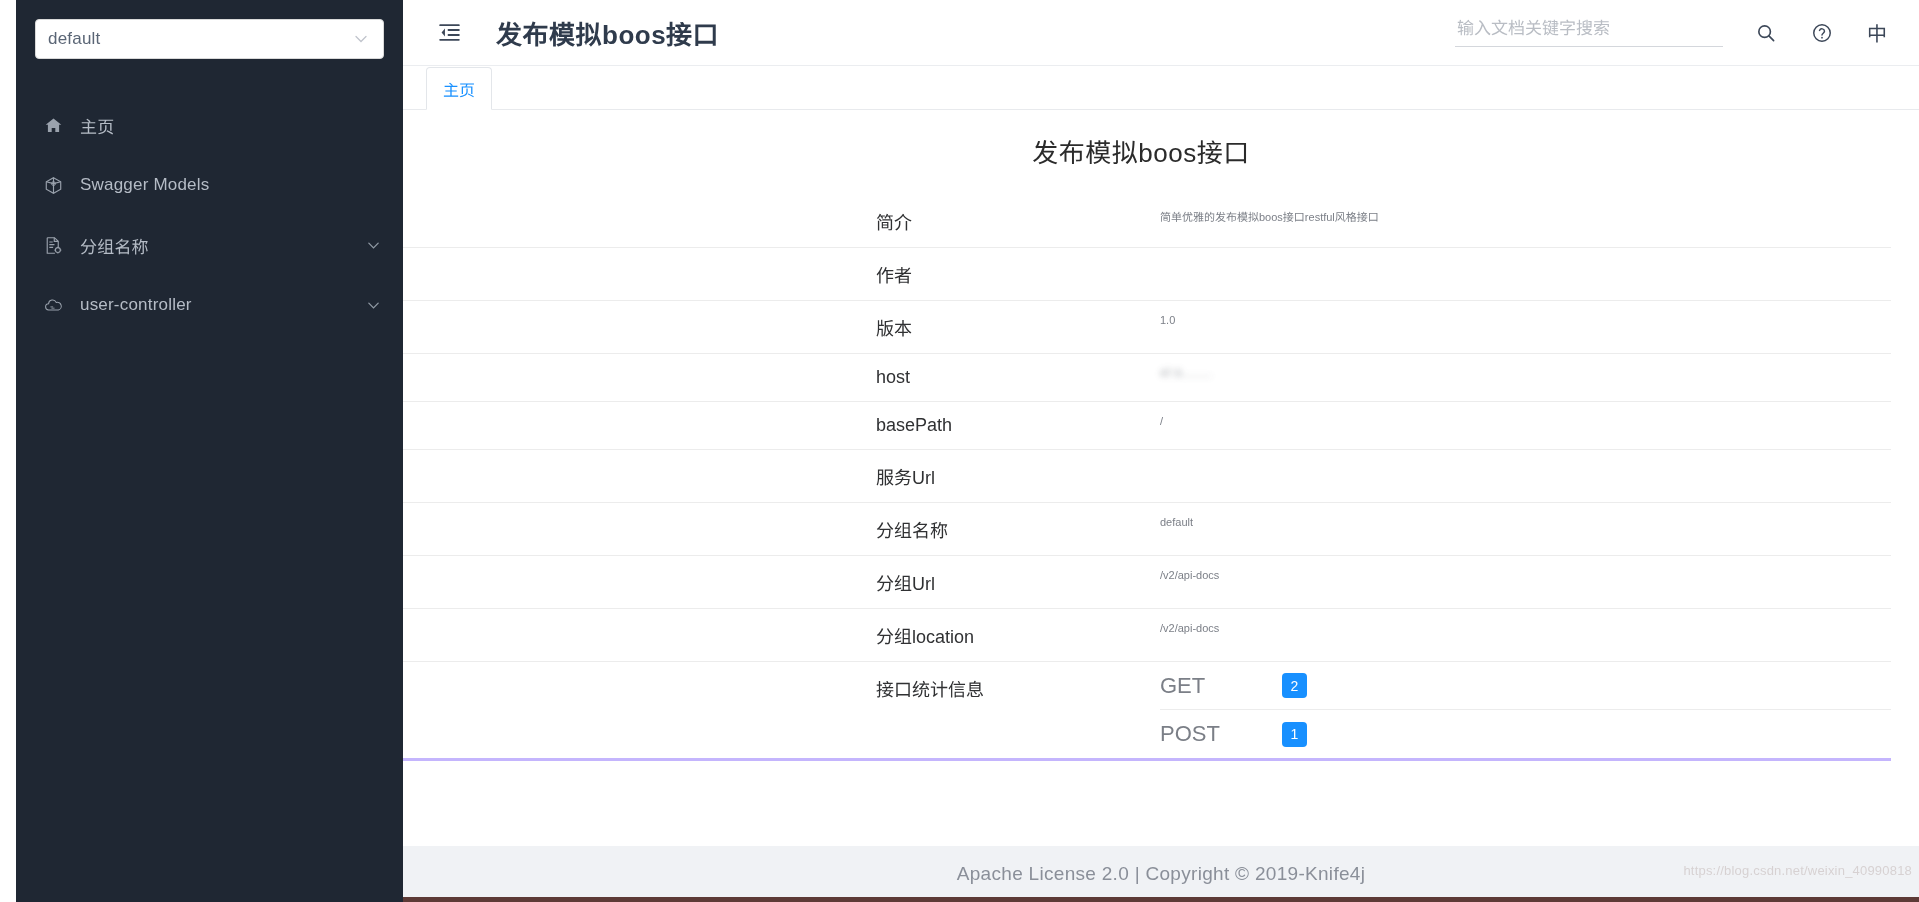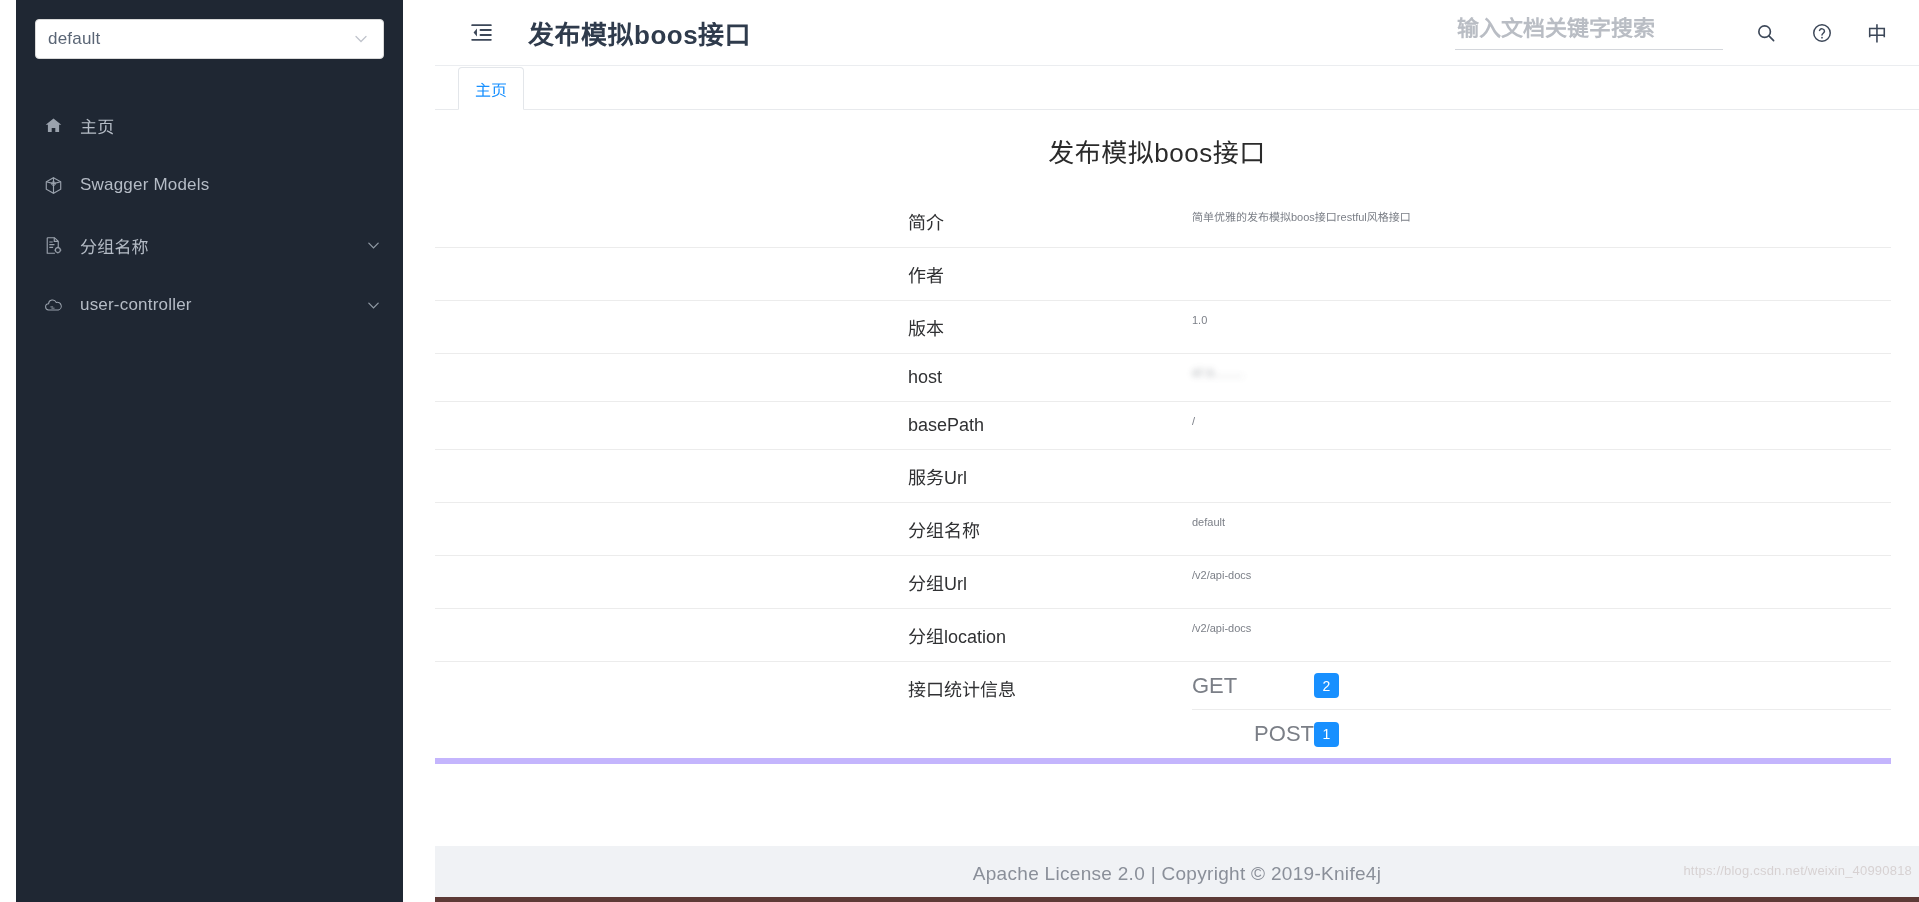--- a/index.html
+++ b/index.html
@@ -37,21 +37,21 @@
   .menu-icon { width: 26px; flex: 0 0 26px; display: flex; align-items: center; justify-content: flex-start; line-height: 0; }
   .menu-icon svg { display: block; }
   .menu-label {
     margin-left: 10px; font-size: 17px; color: #b5bcc6;
     white-space: nowrap; letter-spacing: .2px;
   }
   .menu-arrow { margin-left: auto; line-height: 0; }
   .menu-arrow svg { display: block; }
 
   
-  .main { flex: 1 1 auto; display: flex; flex-direction: column; height: 902px; background: #22c55e; min-width: 0; margin-left: 32px; }
+  .main { flex: 1 1 auto; display: flex; flex-direction: column; height: 902px; background: #22c55e; min-width: 0; }
 
   .topbar {
     height: 66px; flex: 0 0 66px;
     display: flex; align-items: center;
     border-bottom: 1px solid #ebedf0;
     padding: 0 28px 0 30px;
     background: #fff;
   }
   .fold-btn { line-height: 0; cursor: pointer; padding: 4px; }
   .fold-btn svg { display: block; }
@@ -59,21 +59,21 @@
     margin-left: 30px; font-size: 26px; color: #2f3b4c;
     letter-spacing: .5px; white-space: nowrap;
   }
   .topbar-right { margin-left: auto; display: flex; align-items: center; gap: 0; }
   .search-field {
     width: 268px; border-bottom: 1px solid #d4d7dc;
     padding: 0 2px 7px 2px; margin-right: 28px;
   }
   .search-field input {
     width: 100%; border: 0; outline: 0; background: transparent;
-    font-size: 22px; color: #444; font-family: inherit; font-weight: bold;
+    font-size: 17px; color: #444; font-family: inherit;
   }
   .search-field input::placeholder { color: #b9bdc4; }
   .icon-btn { line-height: 0; cursor: pointer; padding: 4px; margin-right: 26px; }
   .icon-btn svg { display: block; }
   .lang-btn {
     font-size: 20px; color: #3c4758; cursor: pointer;
     padding: 2px 4px; white-space: nowrap;
   }
 
   .tabbar {
@@ -123,28 +123,28 @@
     font-size: 11px; color: #7b7f87; word-break: break-word;
   }
   .info-value.blurred {
     color: #8c9096;
     filter: blur(3.2px);
     opacity: .85;
     user-select: none;
   }
 
   
-  .info-row.stats { border-bottom: 6px solid #c4b5fd; align-items: stretch; }
+  .info-row.stats { border-bottom: 3px solid #c4b5fd; align-items: stretch; }
   .stats-label { width: 757px; flex: 0 0 757px; padding: 13px 0 13px 473px; font-size: 18px; color: #303133; white-space: nowrap; }
   .stats-body { flex: 1 1 auto; }
   .stat-row {
     display: flex; align-items: center; height: 48px;
     border-bottom: 1px solid #ececec;
   }
-  .stat-row:last-child { border-bottom: none; text-align: right; }
+  .stat-row:last-child { border-bottom: none; }
   .stat-method { width: 122px; flex: 0 0 122px; font-size: 22px; color: #7b7f87; }
   .badge {
     display: inline-flex; align-items: center; justify-content: center;
     min-width: 25px; height: 25px; padding: 0 7px;
     background: #1890ff; color: #fff; font-size: 14px;
     border-radius: 4px; line-height: 1;
   }
 
   .footer {
     height: 56px; flex: 0 0 56px;

